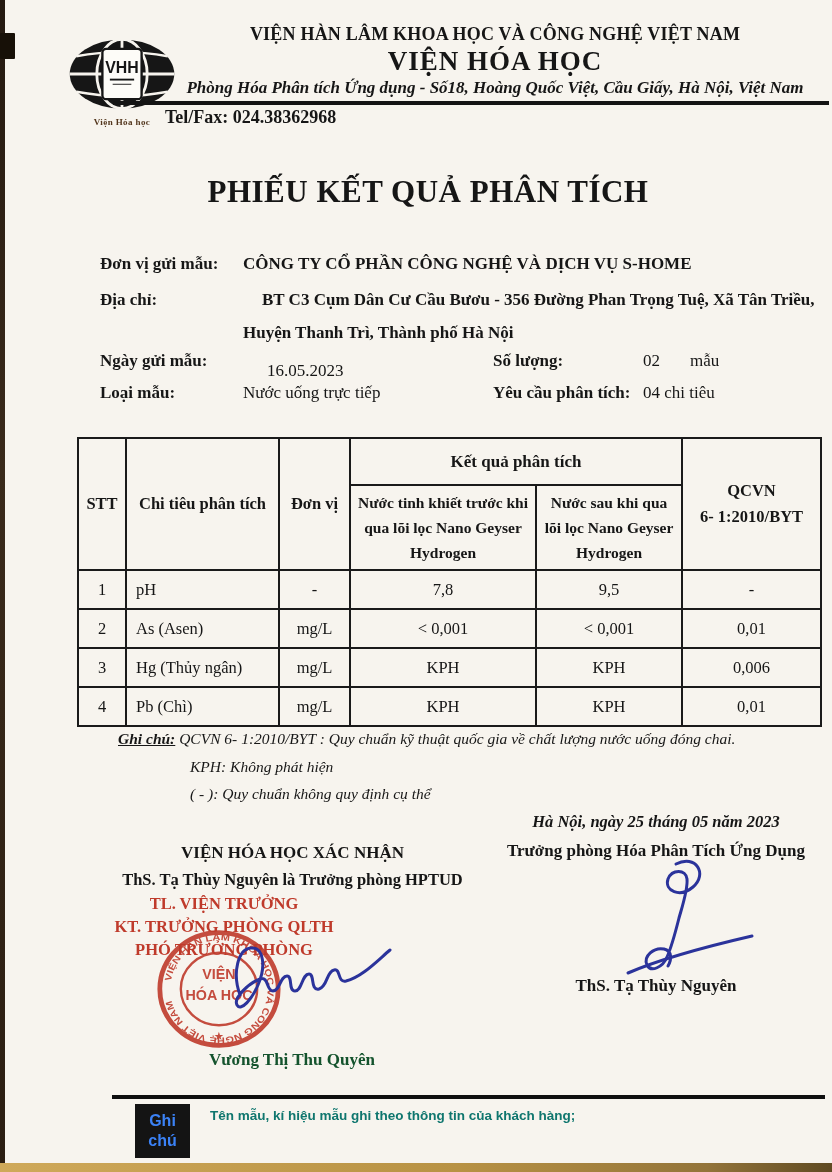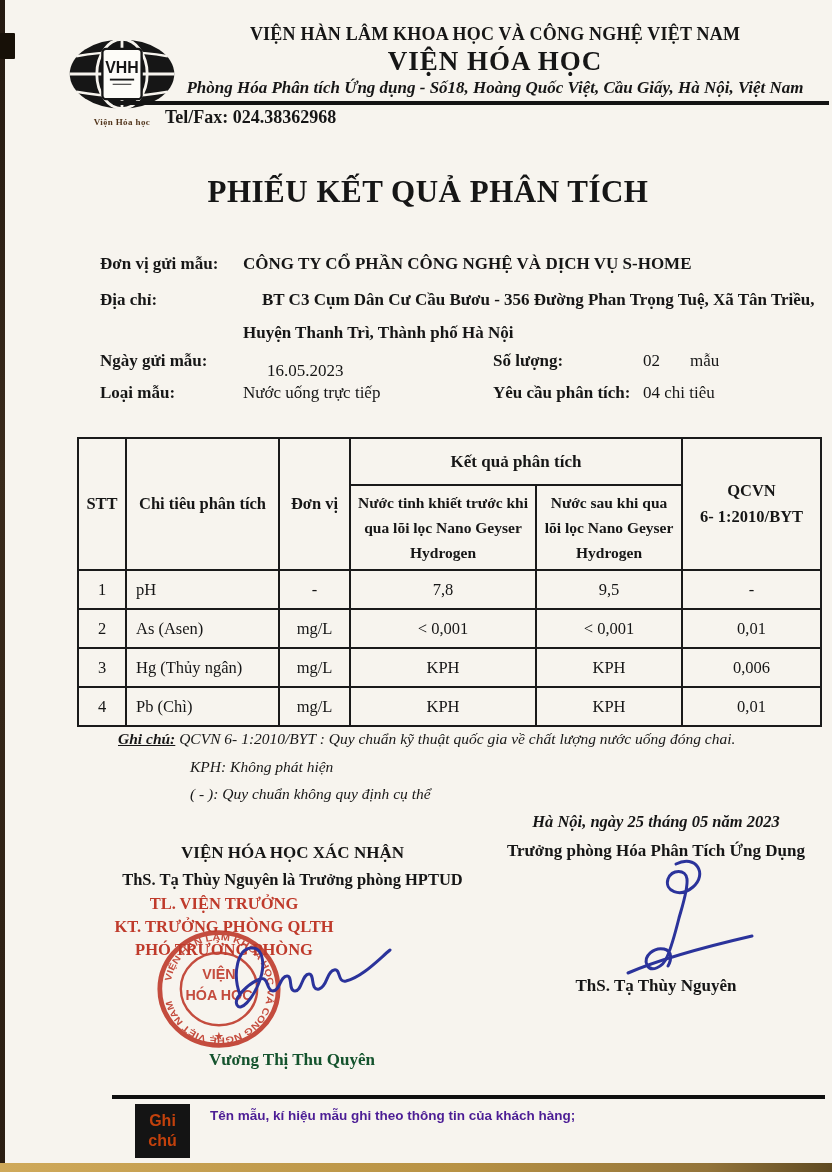--- a/index.html
+++ b/index.html
@@ -57,23 +57,23 @@
        font-size:16.5px;line-height:23px;z-index:2;}
   .stamp{left:152px;top:926px;z-index:3;opacity:.9;}
   .sig-left{left:222px;top:933px;z-index:4;}
   .red-name{left:172px;top:1050px;width:240px;text-align:center;color:#14532d;font-weight:bold;font-size:17px;z-index:5;}
   .right-title{left:490px;top:841px;width:332px;text-align:center;font-size:17px;font-weight:bold;}
   .sig-right{left:598px;top:856px;}
   .right-name{left:490px;top:976px;width:332px;text-align:center;font-size:17px;font-weight:bold;}
   
   .footer{left:112px;top:1095px;width:713px;height:66px;border-top:4px solid #0f0f0f;
        font-family:"Liberation Sans",sans-serif;}
-  .footer-label{position:absolute;left:23px;top:5px;width:55px;height:54px;background:#141414;color:#c2410c;
+  .footer-label{position:absolute;left:23px;top:5px;width:55px;height:54px;background:#141414;color:#3b82f6;
        font-weight:bold;font-size:16px;line-height:20px;text-align:center;padding-top:7px;box-sizing:border-box;}
-  .footer-text{margin-left:98px;padding-top:7px;font-size:13.5px;font-weight:bold;color:#4c1d95;line-height:19px;}
+  .footer-text{margin-left:98px;padding-top:7px;font-size:13.5px;font-weight:bold;color:#0f766e;line-height:19px;}
 </style>
 </head>
 <body>
 
 <div class="abs edge-strip"></div>
 <div class="abs edge-nub"></div>
 <div class="abs bottom-band"></div>
 
 <div class="abs logo-wrap">
   <svg width="112" height="76" viewBox="0 0 120 80">

